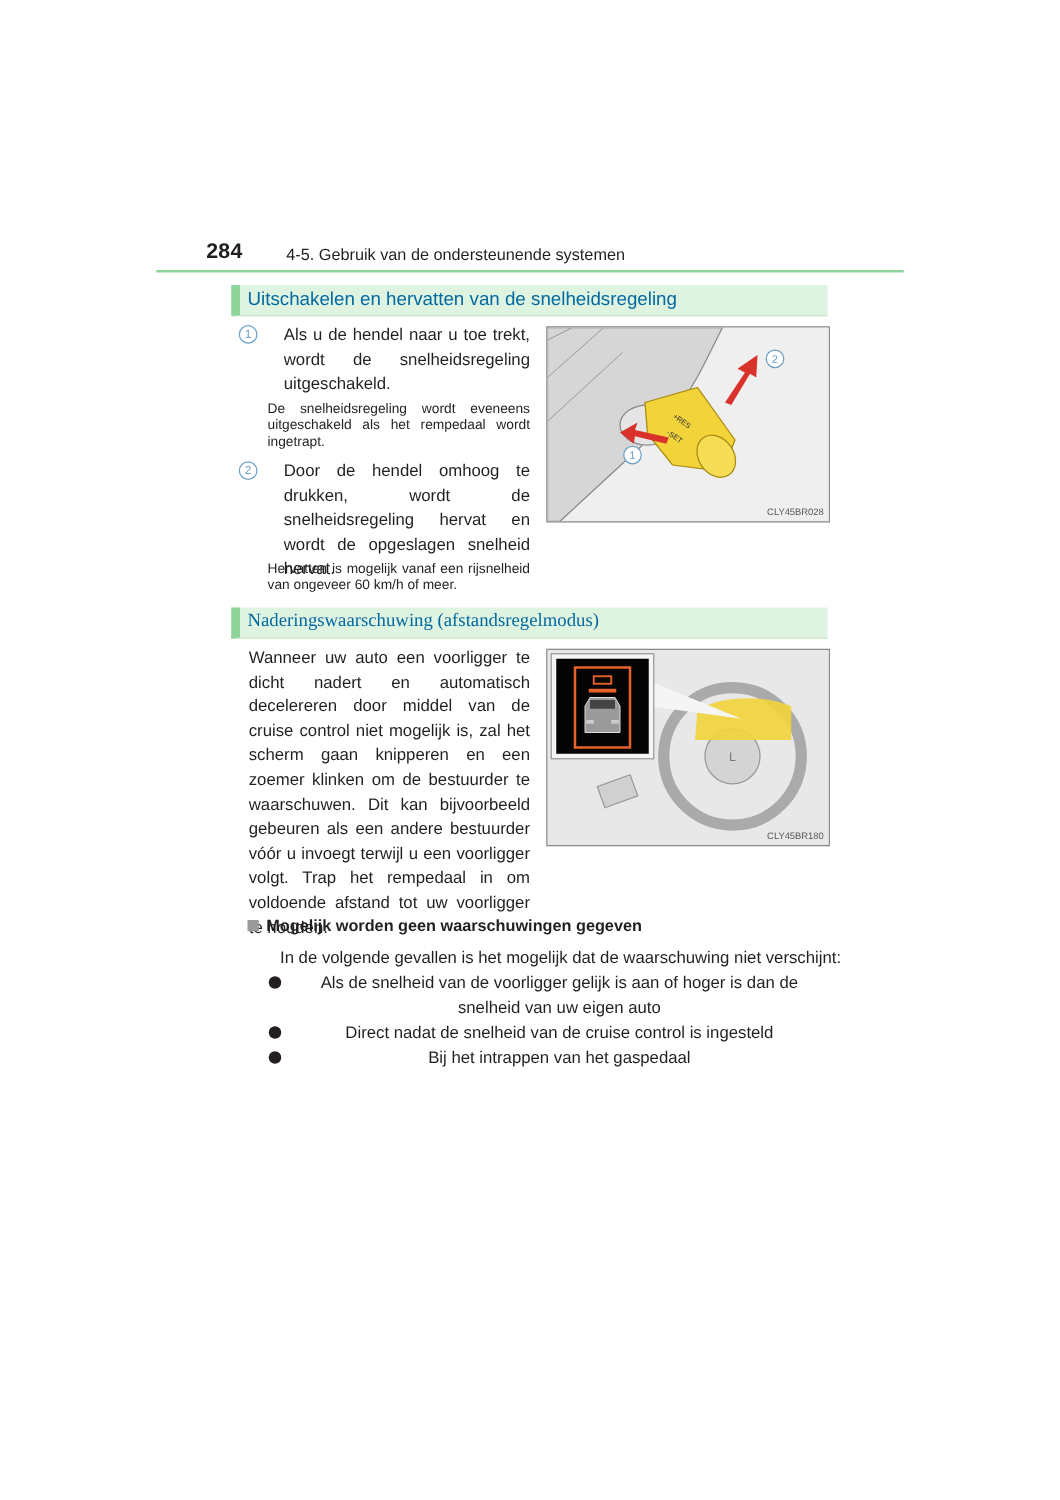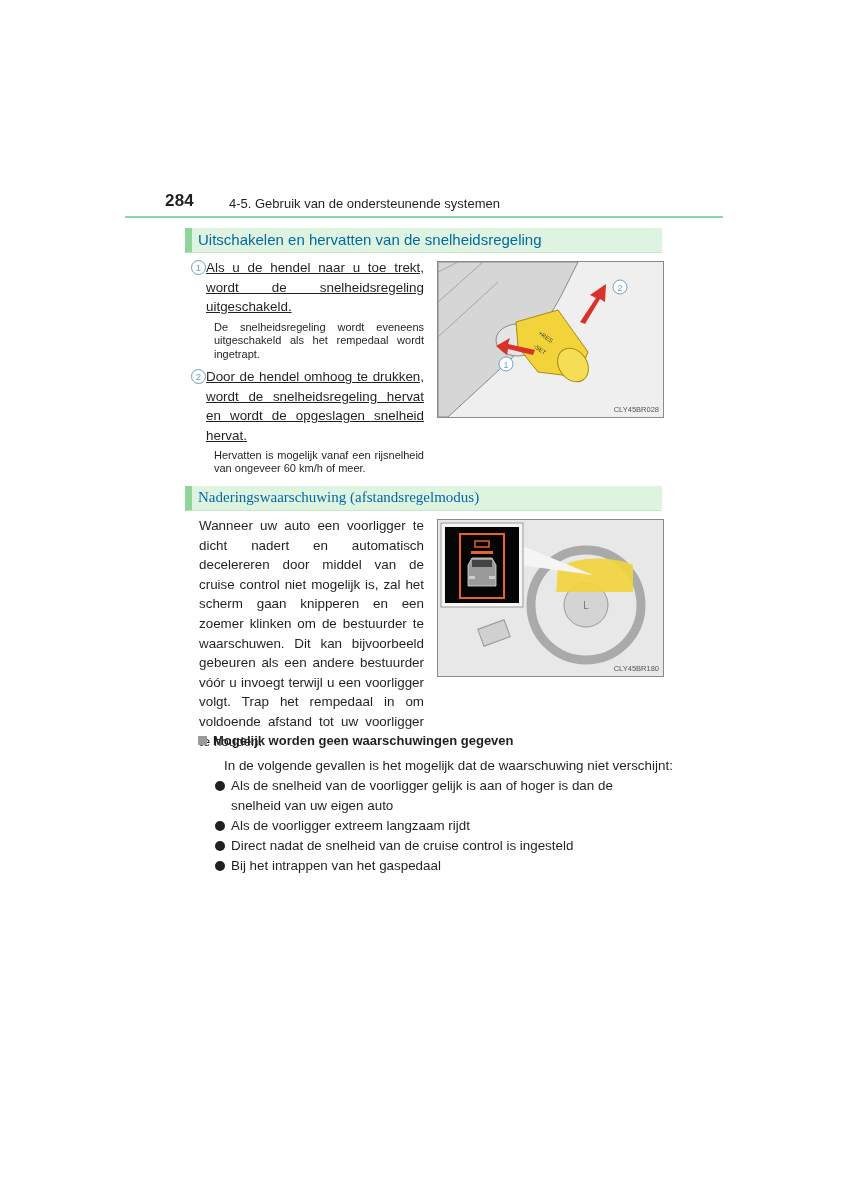--- a/index.html
+++ b/index.html
@@ -15,37 +15,37 @@
   .section-bar span { position: absolute; left: 6px; top: 3px; font-size: 15px; color: #0369a1; }
   #sec1 { top: 228px; }
   #sec2 { top: 486px; font-family: Liberation Serif, serif; }
 
   .body-text { font-size: 13.4px; line-height: 19.6px; text-align: justify; }
   .small-text { font-size: 11px; line-height: 13.4px; text-align: justify; }
 
   .step { left: 191px; width: 233px; }
   .step .num { position: absolute; left: 0; top: 2px; width: 13px; height: 13px; border: 1px solid #6ea0c7;
                border-radius: 50%; font-size: 9.5px; line-height: 13px; text-align: center; color: #6ea0c7; }
-  .step .txt { margin-left: 15px; text-decoration: underline; }
+  .step .txt { margin-left: 36px; }
   #step1 { top: 258px; }
   #step1-note { left: 214px; top: 321px; width: 210px; }
   #step2 { top: 367px; }
   #step2-note { left: 214px; top: 449px; width: 210px; }
 
   .figure { border: 1px solid #8a8a8a; background: #eeeeee; overflow: hidden; }
   #fig1 { left: 437px; top: 261px; width: 225px; height: 155px; }
   #fig2 { left: 437px; top: 519px; width: 225px; height: 156px; background: #e9e9e9; }
   .fig-code { position: absolute; right: 4px; bottom: 3px; font-size: 7.5px; color: #555; text-align: center; }
 
   #para2 { left: 199px; top: 516px; width: 225px; }
 
   .subhead { left: 198px; top: 733px; font-size: 13px; font-weight: bold; }
   .subhead .sq { display: inline-block; width: 9px; height: 9px; background: #9a9a9a; margin-right: 6px; vertical-align: 0px; }
   .intro { left: 224px; top: 756px; font-size: 13.4px; line-height: 19px; }
-  .bullets { left: 214px; top: 776px; width: 450px; margin: 0; padding: 0; list-style: none; font-size: 13.4px; line-height: 20px; }
+  .bullets { left: 214px; top: 776px; width: 450px; margin: 0; padding: 0; list-style: none; font-size: 13.4px; line-height: 20px; text-align: center; }
   .bullets li { position: relative; padding-left: 17px; }
   .bullets li .dot { position: absolute; left: 1px; top: 5px; width: 10px; height: 10px; border-radius: 50%; background: #231f20; }
 </style>
 </head>
 <body>
 
 <div class="abs page-num">284</div>
 <div class="abs header-title">4-5. Gebruik van de ondersteunende systemen</div>
 <div class="abs header-rule"></div>
 
@@ -132,16 +132,15 @@
   </svg>
   <span class="fig-code">CLY45BR180</span>
 </div>
 
 <div class="abs subhead">
   <span class="sq"></span><span>Mogelijk worden geen waarschuwingen gegeven</span>
 </div>
 <div class="abs intro">In de volgende gevallen is het mogelijk dat de waarschuwing niet verschijnt:</div>
 <ul class="abs bullets">
   <li><span class="dot"></span><span>Als de snelheid van de voorligger gelijk is aan of hoger is dan de snelheid van uw eigen auto</span></li>
-  <li><span class="dot"></span><span>Als de voorligger extreem langzaam rijdt</span></li>
   <li><span class="dot"></span><span>Direct nadat de snelheid van de cruise control is ingesteld</span></li>
   <li><span class="dot"></span><span>Bij het intrappen van het gaspedaal</span></li>
 </ul>
 
 </body></html>

